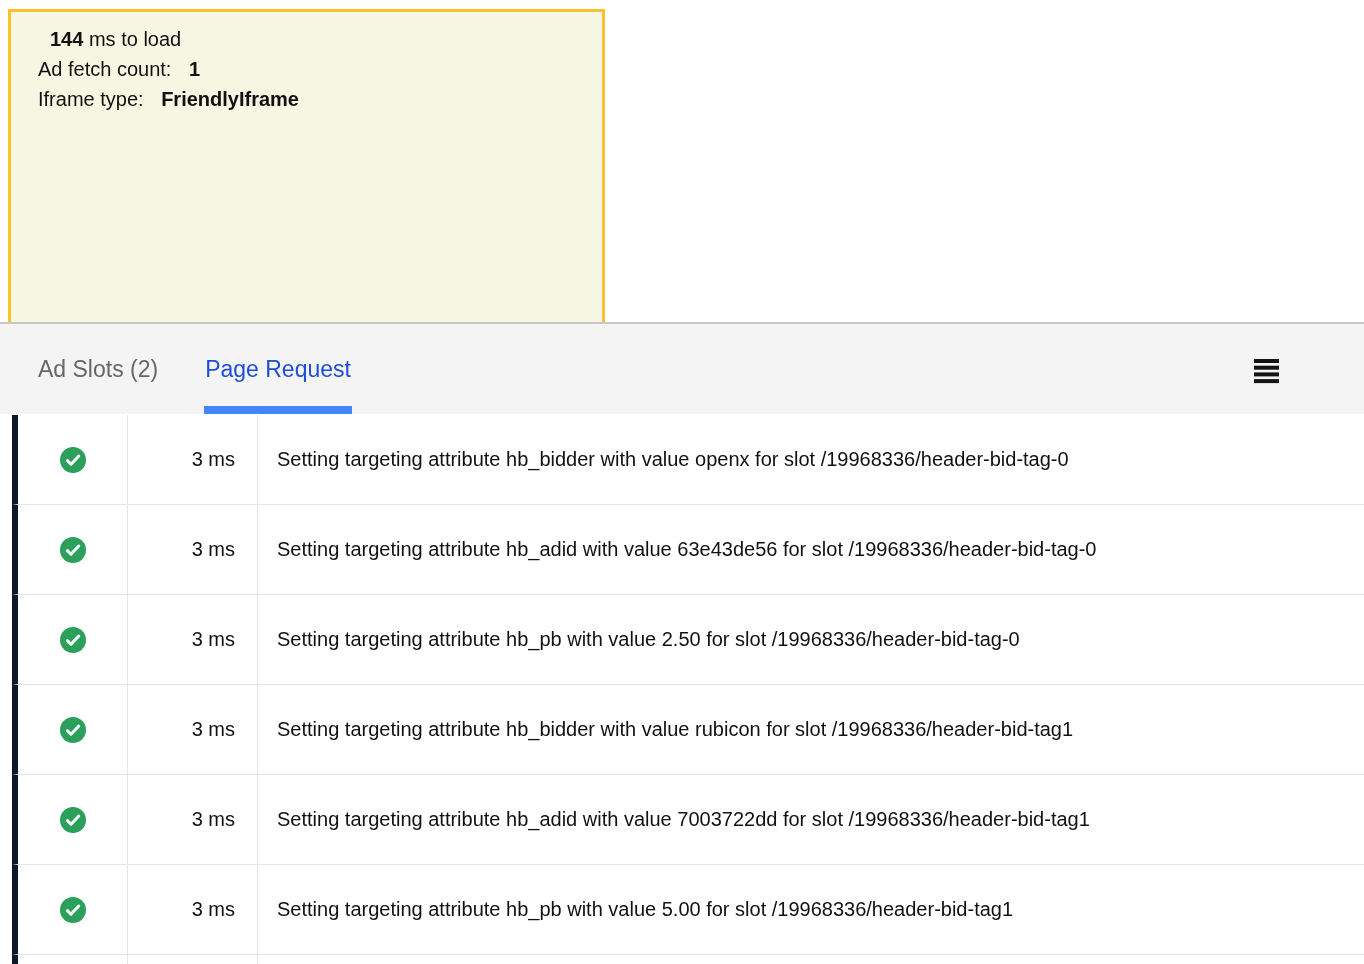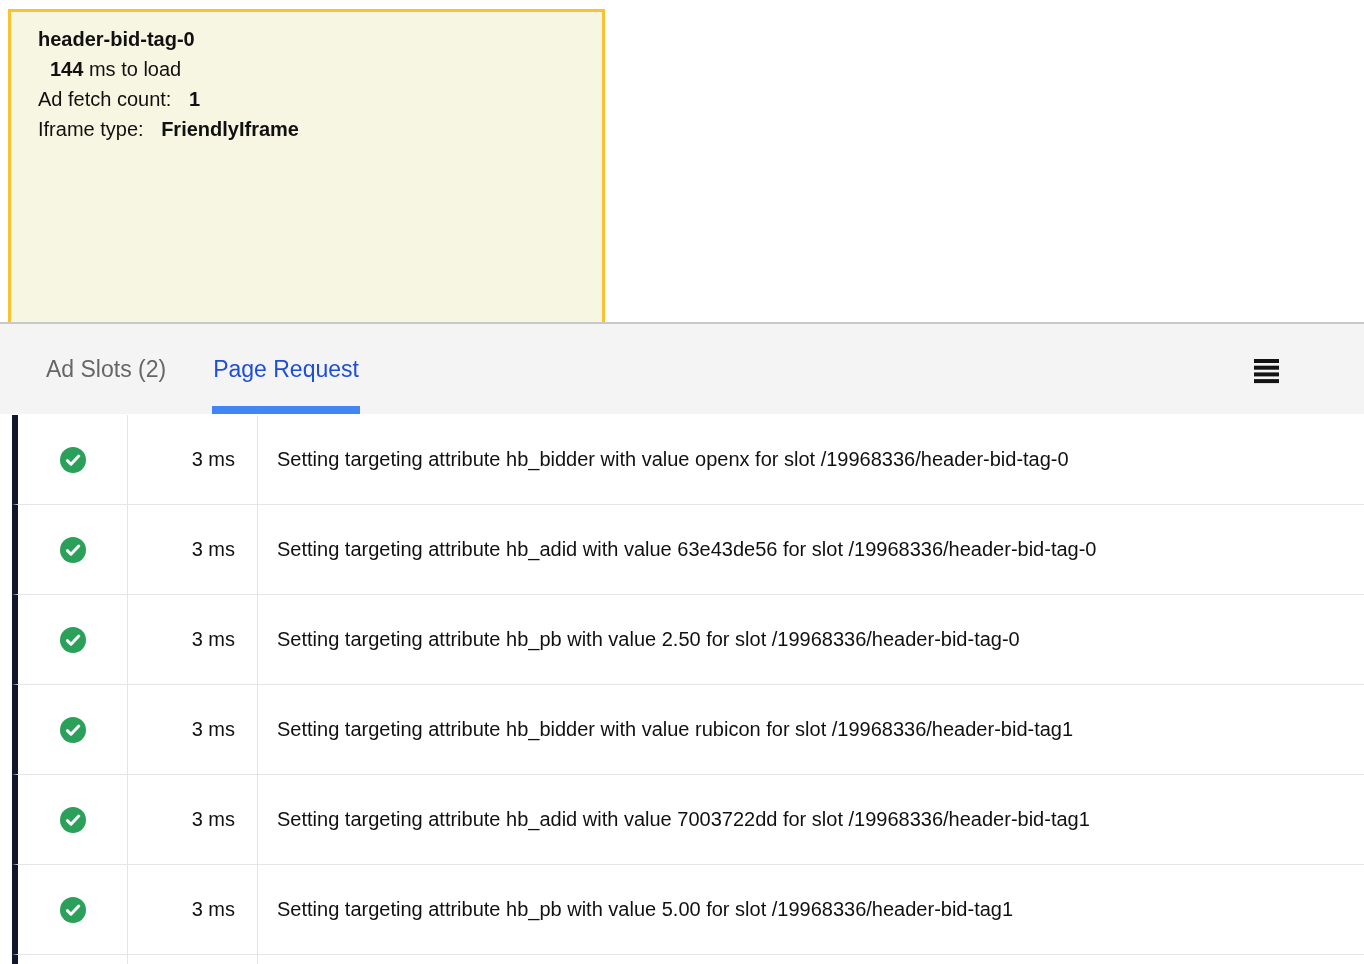--- a/index.html
+++ b/index.html
@@ -28,21 +28,20 @@
   .slot-title { font-weight: bold; }
   .slot-line b { font-weight: bold; margin-left: 12px; }
 
   
   .tabbar {
     position: absolute;
     left: 0; top: 322px;
     width: 1364px; height: 92px;
     background: #F4F4F4;
     border-top: 2px solid #C8C8C8;
-    padding-left: 8px;
   }
   .tabbar-inner { display: flex; height: 100%; align-items: center; }
   .tab {
     font-size: 23px;
     color: #666666;
     cursor: pointer;
     white-space: nowrap;
   }
   .tab-adslots { margin-left: 38px; }
   .tab-pagerequest {
@@ -100,21 +99,20 @@
     white-space: nowrap;
   }
   .check-wrap { width: 26px; height: 26px; display: block; }
 </style>
 </head>
 <body>
 
 <div class="screen">
 
   <div class="slot-overlay">
-    <div class="slot-title">header-bid-tag-0</div>
     <div class="slot-line"><b>144</b><span> ms to load</span></div>
     <div class="slot-line"><span>Ad fetch count: </span><b>1</b></div>
     <div class="slot-line"><span>Iframe type: </span><b>FriendlyIframe</b></div>
   </div>
 
   <div class="tabbar">
     <div class="tabbar-inner">
       <div class="tab tab-adslots">Ad Slots (2)</div>
       <div class="tab tab-pagerequest">
         <span>Page Request</span>

